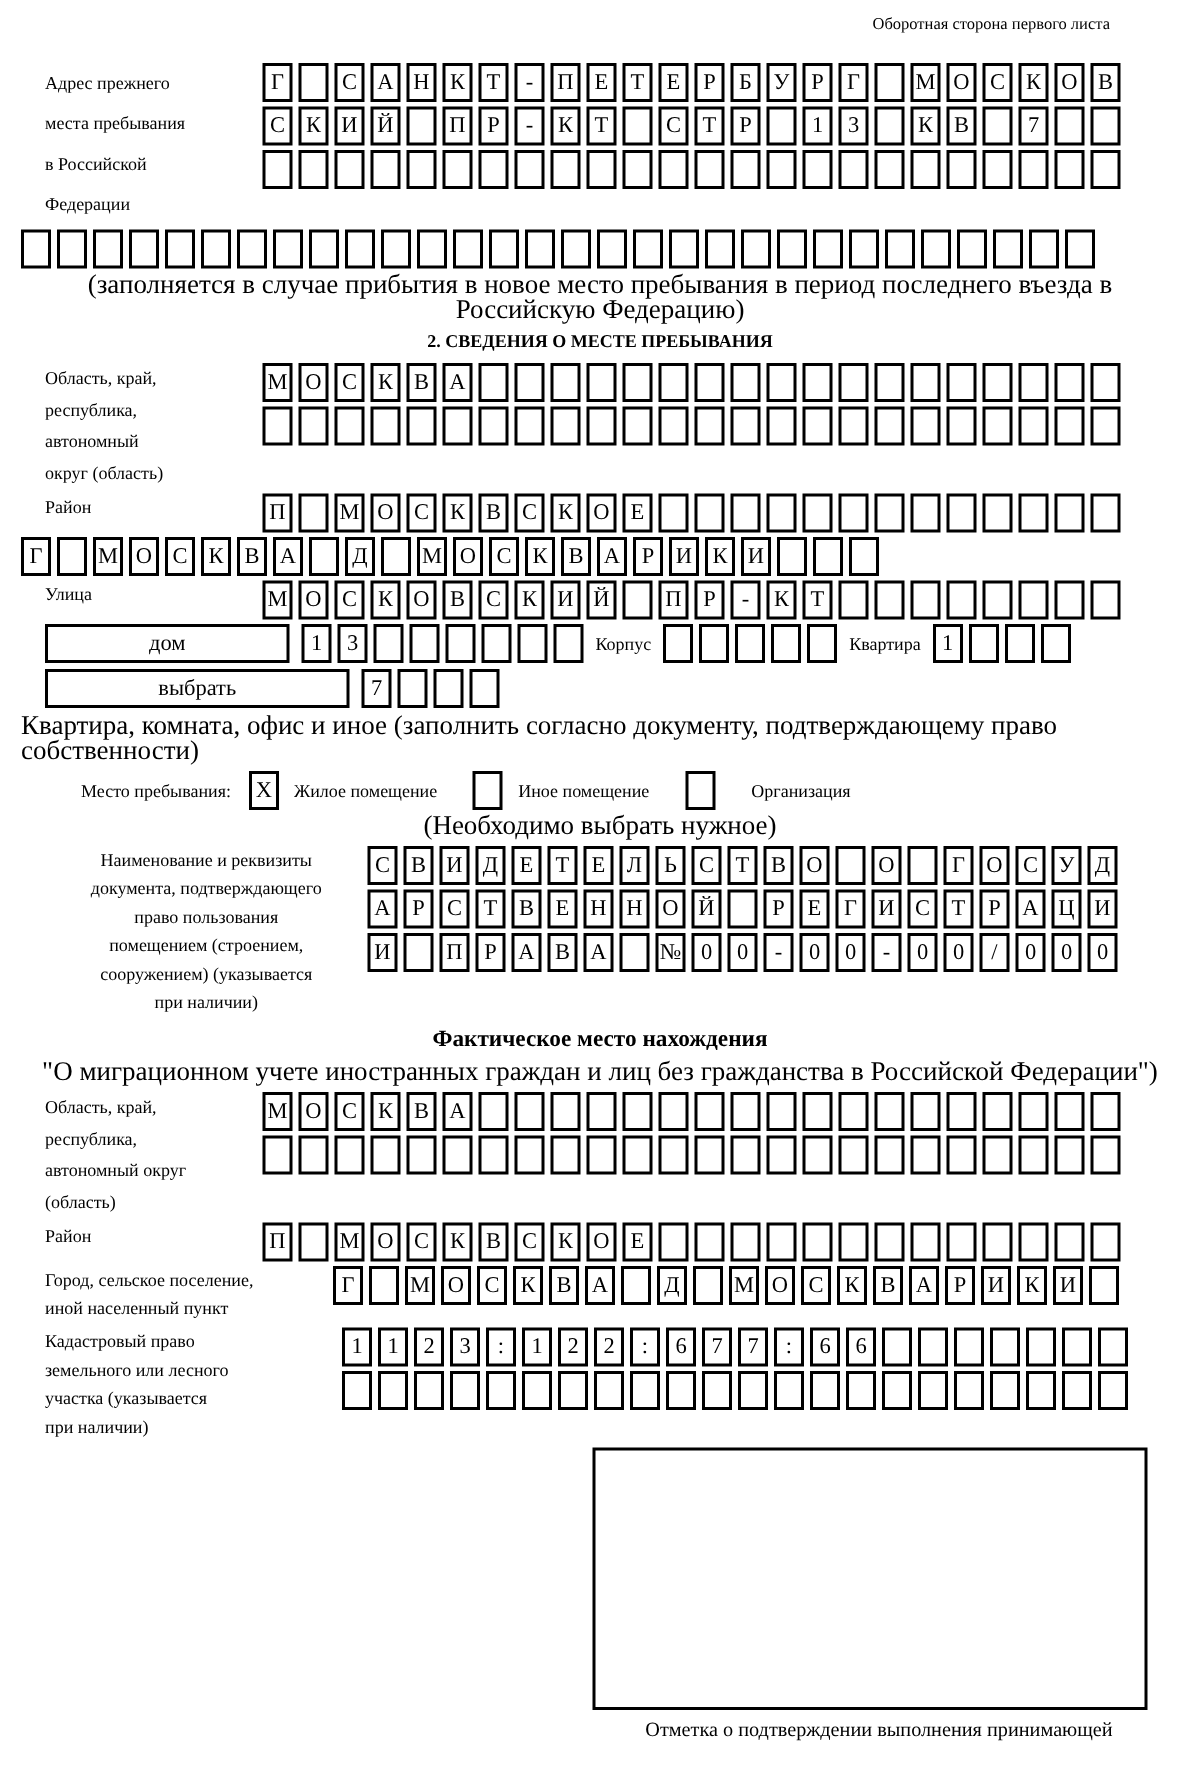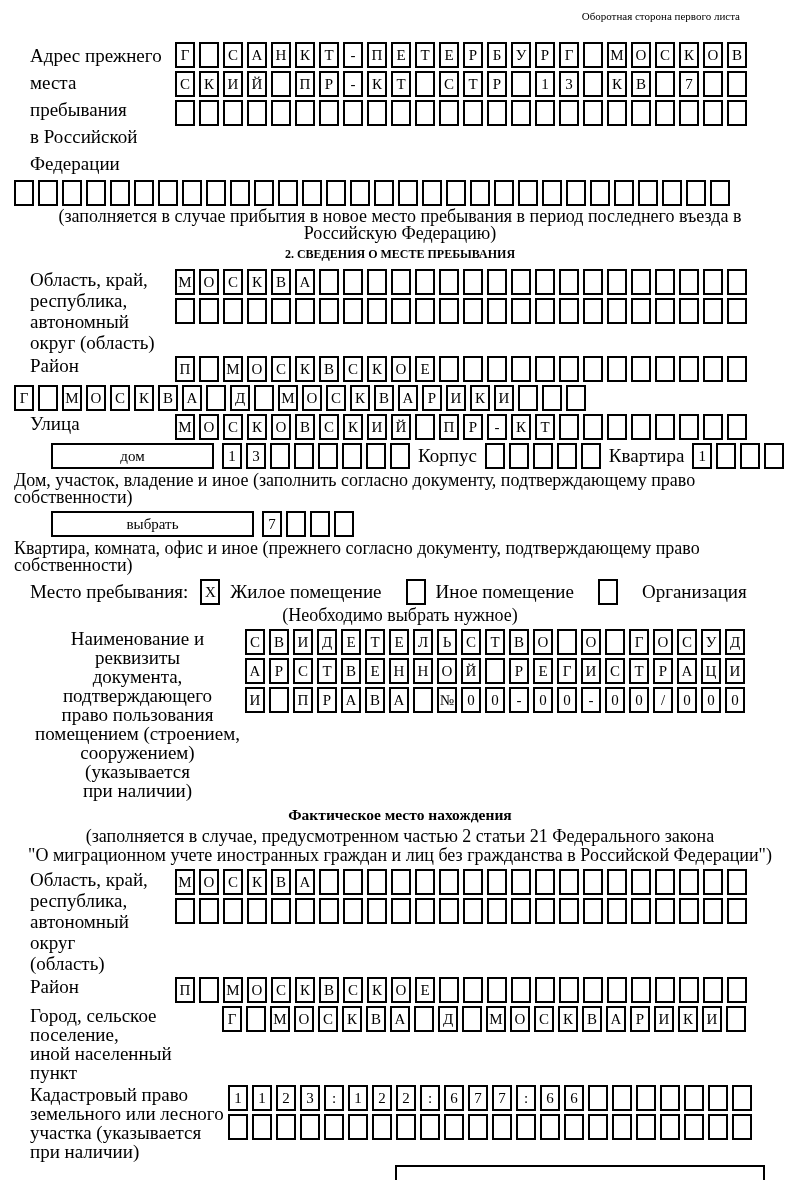--- a/index.html
+++ b/index.html
@@ -1,45 +1,45 @@
 <!DOCTYPE html>
 <html><head>
 <meta charset="utf-8">
 <style>
   html,body{margin:0;padding:0;background:#fff;color:#000;}
   body{width:800px;height:1180px;overflow:hidden;font-family:"Liberation Serif",serif;}
   #content{padding:10px 14px 0 14px;}
   .corner{text-align:right;padding-right:46px;font-size:11px;margin-bottom:20px;}
   .row{display:flex;align-items:flex-start;margin-bottom:3px;}
   .indent{margin-left:16px;}
-  .lbl{font-size:19px;white-space:pre-line;flex:none;line-height:19px;}
+  .lbl{font-size:12px;white-space:pre-line;flex:none;line-height:19px;}
   .lh27{line-height:27px;}
   .lh21{line-height:21px;}
   .w145{width:145px;}
   .w215{width:215px;}
   .w192{width:192px;}
   .w198{width:198px;}
   .cells-col{display:flex;flex-direction:column;gap:3px;}
   .cellrow{display:flex;gap:4px;flex:none;}
   .cell{flex:none;width:20px;height:26px;border:2px solid #000;box-sizing:border-box;
         display:flex;align-items:center;justify-content:center;font-size:15px;background:#fff;}
   .note{font-size:18px;line-height:17px;margin:2px 0 5px 0;}
   .center{text-align:center;}
   .title{text-align:center;font-weight:bold;font-size:12px;margin:3px 0 7px 0;}
   .subtitle{text-align:center;font-weight:bold;font-size:15.5px;margin:6px 0 4px 0;}
   .widebox{height:26px;border:2px solid #000;box-sizing:border-box;flex:none;
-           display:flex;align-items:center;justify-content:center;font-size:15px;margin-left:21px;}
+           display:flex;align-items:center;justify-content:center;font-size:15px;}
   .wb-dom{width:163px;}
   .wb-kv{width:203px;}
   .house-row{align-items:center;}
   .house-row .lbl{line-height:26px;}
   .ml8{margin-left:8px;}
   .mlr{margin-left:8px;margin-right:8px;}
   .stay{align-items:center;margin-top:4px;margin-bottom:0;}
-  .stay .lbl{line-height:26px;}
+  .stay .lbl{line-height:26px;margin-left:24px;}
   .stay .cellrow{margin-left:12px;}
   .stay .opt{margin-left:10px;}
   .stay .opt-wide{margin-left:24px;}
   .stamp-box{width:370px;height:175px;border:2px solid #000;box-sizing:border-box;margin-left:381px;margin-top:4px;}
   .stamp-caption{width:412px;margin-left:366px;text-align:center;font-size:13.5px;line-height:18px;margin-top:4px;}
   .mb6{margin-bottom:6px;text-align:center;}
   .mt4{margin-top:4px;}
 </style>
 </head>
 <body>
@@ -341,32 +341,31 @@
         <span class="cell"></span>
       </div>
     <span class="lbl mlr">Квартира</span>
     <div class="cellrow">
         <span class="cell">1</span>
         <span class="cell"></span>
         <span class="cell"></span>
         <span class="cell"></span>
       </div>
   </div>
-  <div class="note indent">Дом, участок, владение и иное (заполнить согласно документу, подтверждающему право собственности)</div>
 
   <div class="row house-row indent mt4">
     <div class="widebox wb-kv">выбрать</div>
     <div class="cellrow ml8">
         <span class="cell">7</span>
         <span class="cell"></span>
         <span class="cell"></span>
         <span class="cell"></span>
       </div>
   </div>
-  <div class="note indent">Квартира, комната, офис и иное (прежнего согласно документу, подтверждающему право собственности)</div>
+  <div class="note indent">Квартира, комната, офис и иное (заполнить согласно документу, подтверждающему право собственности)</div>
 
   <div class="row stay indent">
     <span class="lbl">Место пребывания:</span>
     <span class="cellrow">
         <span class="cell">X</span>
       </span>
     <span class="lbl opt">Жилое помещение</span>
     <span class="cellrow opt-wide">
         <span class="cell"></span>
       </span>
@@ -452,21 +451,20 @@
           <span class="cell">0</span>
           <span class="cell">/</span>
           <span class="cell">0</span>
           <span class="cell">0</span>
           <span class="cell">0</span>
         </div>
     </div>
   </div>
 
   <div class="subtitle">Фактическое место нахождения</div>
-  <div class="note center" style="margin-bottom:0;">(заполняется в случае, предусмотренном частью 2 статьи 21 Федерального закона</div>
   <div class="note center">"О миграционном учете иностранных граждан и лиц без гражданства в Российской Федерации")</div>
 
   <div class="row">
     <div class="lbl w145 indent lh21">Область, край,
 республика,
 автономный округ
 (область)</div>
     <div class="cells-col">
       <div class="cellrow">
           <span class="cell">М</span>

